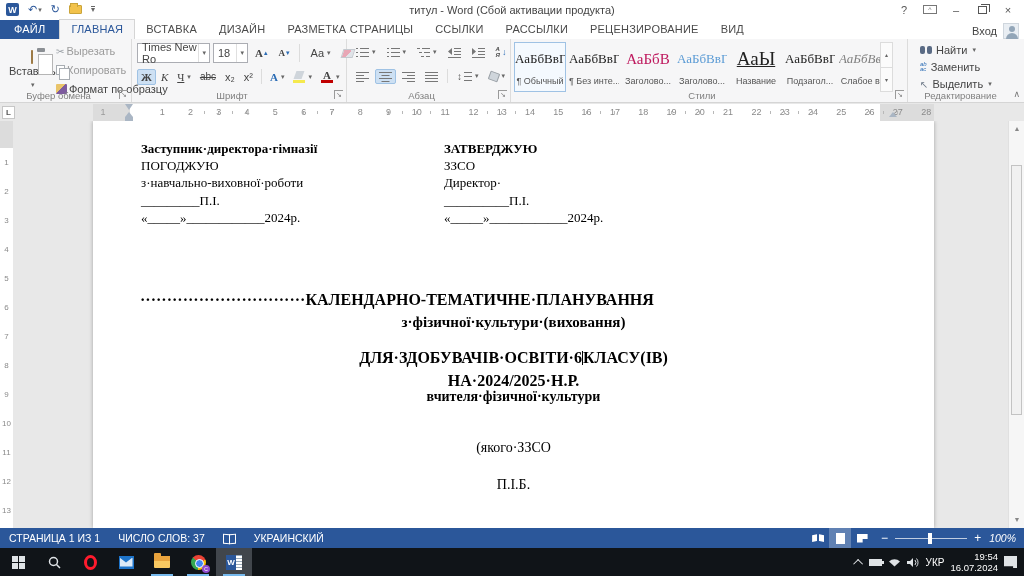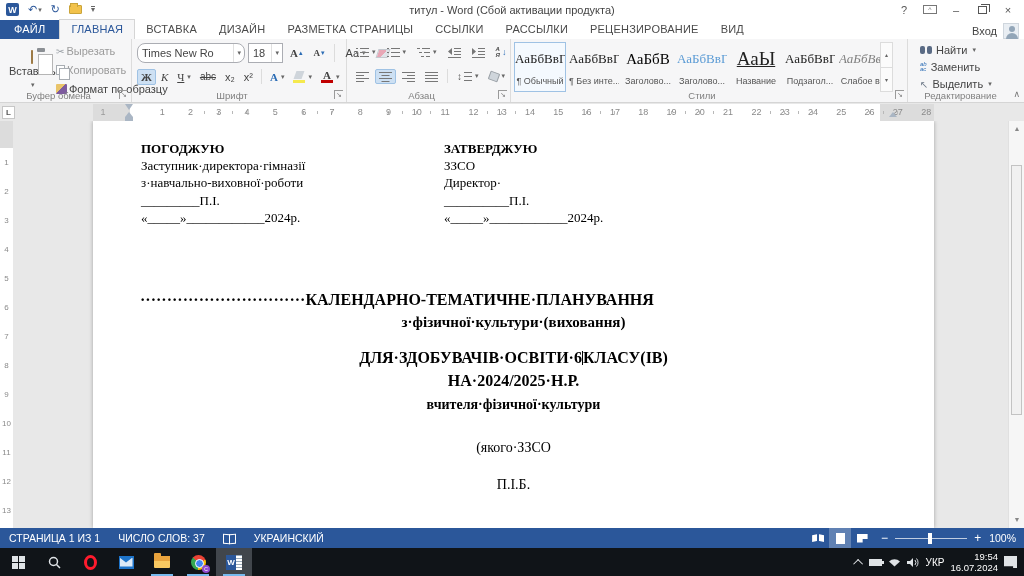--- a/index.html
+++ b/index.html
@@ -55,21 +55,21 @@
   .ic-copy { width:9px; height:10px; border:1px solid #a8adb2; background:#fff; position:relative; }
   .ic-copy::before { content:""; position:absolute; left:2px; top:2px; width:9px; height:10px; border:1px solid #a8adb2; background:#fff; }
   .ic-brush { width:11px; height:10px; background:linear-gradient(135deg,#e9c46a 45%,#7d5a9e 45%); border-radius:1px; }
 
   
   .grp-font { left:132px; width:215px; }
   .frow1 { position:absolute; left:5px; top:4px; display:flex; align-items:center; gap:3px; }
   .frow2 { position:absolute; left:5px; top:29px; display:flex; align-items:center; gap:1px; }
   .combo { height:20px; background:#fff; border:1px solid #abadb3; display:flex; align-items:center; font-size:11px; padding-left:4px; }
   .combo .dd { margin-left:auto; padding:0 3px; border-left:1px solid #e0e0e0; align-self:stretch; display:flex; align-items:center; }
-  .combo-name { width:108px;border-radius:8px; }
+  .combo-name { width:73px; }
   .combo-size { width:35px; }
   .b-bold { font-weight:bold; font-family:"Liberation Serif",serif; }
   .b-italic { font-style:italic; font-family:"Liberation Serif",serif; }
   .b-und { text-decoration:underline; font-family:"Liberation Serif",serif; }
   .b-strike { text-decoration:line-through; font-size:10px; }
   .b-fx { color:#2b6cb5; font-weight:bold; font-family:"Liberation Serif",serif; }
   .grow-mark { font-size:7px; color:#2b6cb5; vertical-align:4px; margin-left:-1px; }
   .ic-eraser { width:12px; height:9px; background:linear-gradient(120deg,#e8a7b6 55%,#dfe3e8 55%); transform:skewX(-18deg); border:1px solid #c4c9cf; }
   .ic-marker { position:relative; width:12px; height:12px; }
   .ic-marker::before { content:""; position:absolute; left:2px; top:0; width:8px; height:8px; background:#cfd5db; transform:skewX(-20deg); }
@@ -89,21 +89,21 @@
       linear-gradient(#b9b9b9,#b9b9b9) center/1px 100% no-repeat; }
   .ic-bucket { width:10px; height:9px; background:#cfd5db; border:1px solid #9aa0a6; transform:rotate(20deg); border-radius:1px; }
   .ic-ud { font-size:10px; color:#555; }
 
   
   .grp-styles { left:511px; width:397px; }
   .gallery { position:absolute; left:3px; top:3px; display:flex; gap:2px; }
   .style-it { width:52px; height:50px; border:1px solid transparent; text-align:center; overflow:hidden; padding-top:3px; }
   .style-it.selected { border-color:#9fc2e4; background:#f4f9fe; }
   .st-prev { display:block; font-family:"Liberation Serif",serif; font-size:13px; color:#222; line-height:26px; height:26px; white-space:nowrap; }
-  .style-it.h1 .st-prev { color:#000000; font-size:15px; }
+  .style-it.h1 .st-prev { color:#be185d; font-size:15px; }
   .style-it.h2 .st-prev { color:#5b9bd5; font-size:13px; }
   .style-it.title .st-prev { font-size:19px;text-decoration:underline; }
   .style-it.emph .st-prev { font-style:italic; color:#808080; }
   .st-name { display:block; font-size:9px; color:#555; margin-top:4px; white-space:nowrap; }
   .gal-rail { position:absolute; right:14px; top:3px; width:13px; height:50px; border:1px solid #dcdcdc; background:#fbfbfb; display:flex; flex-direction:column; }
   .gal-rail span { flex:1; display:flex; align-items:center; justify-content:center; font-size:6px; color:#666; }
   .gal-rail span + span { border-top:1px solid #dcdcdc; }
 
   
   .grp-edit { left:908px; width:105px; border-right:none; }
@@ -141,21 +141,21 @@
   .approval { position:absolute; top:19px; font-size:13px; line-height:17.2px; }
   .approval p:first-child { font-weight:bold; }
   .app-l { left:48px; }
   .app-r { left:351px; }
   .titleblock { position:absolute; left:0; right:0; top:0; }
   .titleblock p { position:absolute; left:0; right:0; text-align:center; font-weight:bold; font-size:16px; white-space:nowrap; }
   .t1 { top:170px; text-align:left !important; padding-left:47px; }
   .t2 { top:193px; font-size:15px !important; }
   .t3 { top:228px; }
   .t4 { top:251px; }
-  .t5 { top:276px; font-weight:bold; font-size:14px !important; }
+  .t5 { top:268px; font-weight:bold; font-size:14px !important; }
   .t6 { top:319px; font-weight:normal !important; font-size:14px !important; }
   .t7 { top:356px; font-weight:normal !important; font-size:14px !important; }
   .caret { display:inline-block; width:1px; height:14px; background:#000; vertical-align:-2px; }
   .vscroll { position:absolute; right:0; top:0; width:16px; height:100%; background:#f6f6f6; border-left:1px solid #e0e0e0; }
   .vs-up, .vs-down { position:absolute; left:0; width:16px; height:16px; text-align:center; font-size:7px; color:#888; line-height:16px; }
   .vs-up { top:0; } .vs-down { bottom:0; }
   .vs-thumb { position:absolute; left:2px; top:44px; width:11px; height:250px; background:#f1f1f1; border:1px solid #c3c3c3; }
 
   
   .statusbar { position:absolute; left:0; top:528px; right:0; height:20px; background:#2b579a; color:#fff; display:flex; align-items:center; font-size:10.5px; }
@@ -167,21 +167,21 @@
   .sb-right { margin-left:auto; display:flex; align-items:center; height:100%; }
   .view-ic { width:22px; height:100%; display:flex; align-items:center; justify-content:center; }
   .view-ic.on { background:rgba(255,255,255,.25); }
   .vi-read { width:12px; height:8px; background:linear-gradient(90deg,#fff 5px,transparent 5px 7px,#fff 7px); clip-path:polygon(0 15%,50% 0,100% 15%,100% 100%,50% 85%,0 100%); }
   .vi-page { width:9px; height:11px; background:#fff; }
   .vi-web { width:11px; height:9px; background:#fff; clip-path:polygon(0 0,100% 0,100% 60%,55% 60%,55% 100%,0 100%); }
   .zoomctl { display:flex; align-items:center; gap:7px; padding:0 8px; }
   .zoom-minus, .zoom-plus { font-size:12px; }
   .zoom-track { position:relative; width:72px; height:1px; background:rgba(255,255,255,.7); }
   .zoom-thumb { position:absolute; left:33px; top:-5px; width:4px; height:11px; background:#fff; }
-  .zoom-pct { font-size:10.5px; padding-right:8px; }
+  .zoom-pct { font-size:10.5px; padding-right:8px;font-style:italic; }
 
   
   .taskbar { position:absolute; left:0; top:548px; right:0; height:28px; background:#101418; display:flex; align-items:center; color:#fff; }
   .tb-ic { width:36px; height:28px; display:flex; align-items:center; justify-content:center; position:relative; }
   .tb-ic.underline::after { content:""; position:absolute; left:7px; right:7px; bottom:0; height:2px; background:#76b9ed; }
   .tb-ic.active { background:#41464c; }
   .ic-start { width:13px; height:13px; display:grid; grid-template-columns:6px 6px; grid-template-rows:6px 6px; gap:1px; }
   .ic-start span { background:#dfe3e6; }
   .ic-searchm { width:13px; height:13px; }
   .ic-opera { width:13px; height:15px; border:3px solid #ff1b2d; border-radius:50%; }
@@ -541,22 +541,22 @@
           <span class="vnum">9</span>
           <span class="vnum">10</span>
           <span class="vnum">11</span>
           <span class="vnum">12</span>
           <span class="vnum">13</span>
       </div>
     </div>
 
     <div class="page">
       <div class="approval app-l">
-        <p>ПОГОДЖУЮ</p>
-          <p>Заступник·директора·гімназії</p>
+        <p>Заступник·директора·гімназії</p>
+          <p>ПОГОДЖУЮ</p>
           <p>з·навчально-виховної·роботи</p>
           <p>_________П.І.</p>
           <p>«_____»____________2024р.</p>
       </div>
       <div class="approval app-r">
         <p>ЗАТВЕРДЖУЮ</p>
           <p>ЗЗСО</p>
           <p>Директор·</p>
           <p>__________П.І.</p>
           <p>«_____»____________2024р.</p>

